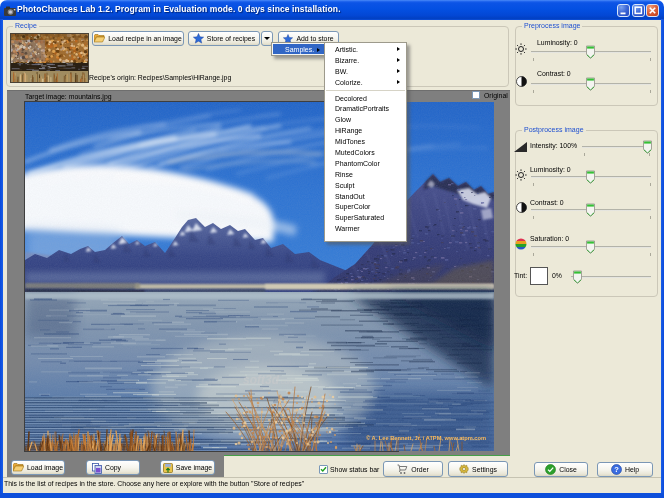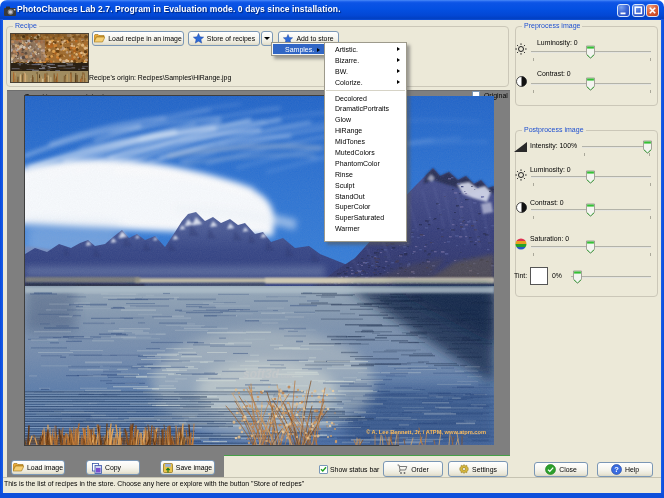--- a/index.html
+++ b/index.html
@@ -47,21 +47,21 @@
   .cb{width:9px;height:9px;background:#fff;border:1px solid #7a98b8;border-radius:1px;display:flex;align-items:center;justify-content:center;}
 </style>
 </head>
 <body>
 
 <div class="abs" style="left:0;top:10px;width:664px;height:488px;background:#ece9d8;"></div>
 <div id="titlebar" class="abs"></div>
 <div id="brdL" class="abs"></div>
 <div id="brdR" class="abs"></div>
 <div id="brdB" class="abs"></div>
-<div id="title" class="abs">PhotoChances Lab 2.7. Program in Evaluation mode. 0 days since installation.</div>
+<div id="title" class="abs">PhotoChances Lab 1.2. Program in Evaluation mode. 0 days since installation.</div>
 <svg class="abs" style="left:4px;top:6px" width="12" height="10" viewBox="0 0 12 10">
   <rect x="0" y="2" width="12" height="8" rx="1" fill="#3a3a3a"></rect>
   <rect x="2" y="0.5" width="4" height="2.5" rx="0.5" fill="#303030"></rect>
   <circle cx="6.5" cy="6" r="2.8" fill="#888"></circle>
   <circle cx="6.5" cy="6" r="1.5" fill="#c8c8d8"></circle>
   <rect x="9.8" y="3" width="1.6" height="1.4" fill="#d0d0d0"></rect>
 </svg>
 <div class="abs tbtn b" style="left:617px;">
     <svg width="9" height="9" viewBox="0 0 9 9">
       <rect x="1.5" y="6.5" width="5" height="1.8" fill="#fff"></rect>
@@ -644,21 +644,21 @@
     </svg>
   <span>Add to store</span>
 </div>
 <div class="abs lab" style="left:89px;top:74px;">Recipe's origin: Recipes\Samples\HiRange.jpg</div>
 
 <div class="abs" style="left:7px;top:90px;width:503px;height:387px;background:#7f7f7f;border-top:1px solid #6e6e6e;"></div>
 <div class="abs lab" style="left:25px;top:93px;">Target image: mountains.jpg</div>
 <div class="abs cb" style="left:472px;top:91px;width:8px;height:8px;"></div>
 <div class="abs lab" style="left:484px;top:92px;">Original</div>
 
-<div class="abs" style="left:24px;top:95px;width:375px;height:351px;border:1px solid #3e3e3e;background:#2e74d4;">
+<div class="abs" style="left:24px;top:101px;width:375px;height:351px;border:1px solid #3e3e3e;background:#2e74d4;">
   <svg width="469" height="349" viewBox="0 0 469 349" id="photo">
       <defs>
 <linearGradient id="skyg" x1="0" y1="0" x2="0" y2="1">
  <stop offset="0" stop-color="#1f63c8"></stop>
           <stop offset="0.45" stop-color="#2b72d2"></stop>
           <stop offset="1" stop-color="#3880d8"></stop>
 </linearGradient>
 <linearGradient id="mtn1" x1="0" y1="0" x2="0" y2="1">
  <stop offset="0" stop-color="#57679f"></stop>
           <stop offset="0.45" stop-color="#344485"></stop>

